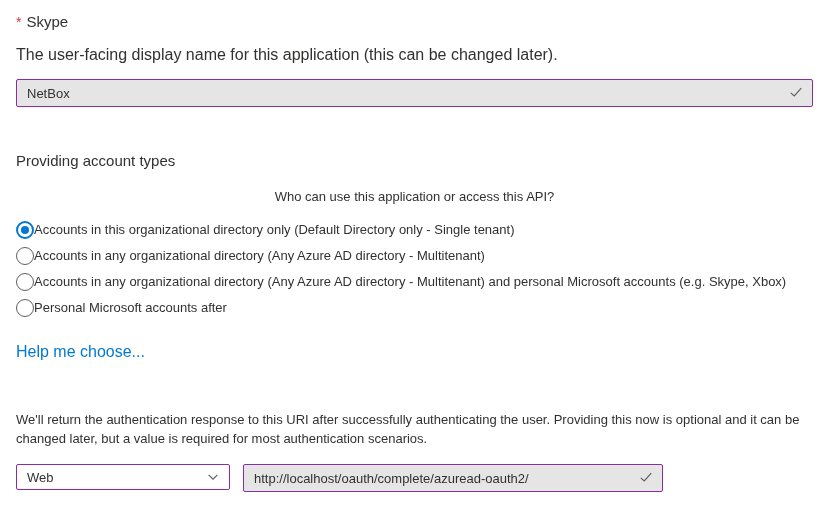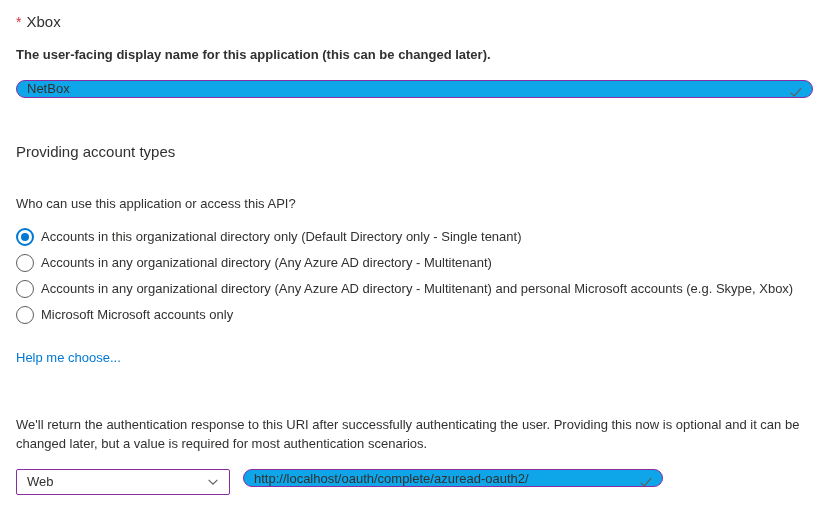--- a/index.html
+++ b/index.html
@@ -9,62 +9,62 @@
     background: #ffffff;
     font-family: "Liberation Sans", "DejaVu Sans", sans-serif;
     color: #323130;
     overflow: hidden;
   }
   .page { padding: 11px 16px 0 16px; }
 
   .section-title { font-size: 15px; line-height: 21px; font-weight: 400; }
   .req-marker { color: #d13438; margin-right: 5px; font-size: 14px; }
 
-  .desc { font-size: 13px; line-height: 19px; margin-top: 12px; font-weight: bold; }
+  .desc { font-size: 16px; line-height: 19px; margin-top: 12px; }
 
   .input-wrap { position: relative; margin-top: 15px; }
   .text-input {
-    width: 100%; height: 18px;
-    border: 1px solid #8a2da5; border-radius: 10px;
+    width: 100%; height: 28px;
+    border: 1px solid #8a2da5; border-radius: 2px;
     padding: 0 32px 0 10px;
     font-family: "Liberation Sans", "DejaVu Sans", sans-serif;
     font-size: 13px; color: #323130;
-    outline: none; background: #0ea5e9;
+    outline: none; background: #e5e5e5;
   }
   .valid-check {
     position: absolute; right: 10px; top: 6px;
     width: 14px; height: 14px; pointer-events: none;
   }
   .valid-check svg, .chevron svg { display: block; }
 
   .section-accounts { margin-top: 43px; }
-  .question { font-size: 13px; line-height: 18px; margin-top: 33px; }
+  .question { font-size: 13px; line-height: 18px; margin-top: 17px; text-align: center; }
 
   .radio-group { margin-top: 11px; }
   .radio-row {
     display: flex; align-items: center;
-    height: 26px; gap: 7px;
+    height: 26px; 
     font-size: 13px; cursor: pointer;
   }
   .radio {
     flex: 0 0 auto;
     width: 18px; height: 18px;
     border: 1px solid #605e5c; border-radius: 50%;
     position: relative; background: #fff;
   }
   .radio.selected { border: 2px solid #0078d4; }
   .radio.selected::after {
     content: ""; position: absolute; inset: 3px;
     border-radius: 50%; background: #0078d4;
   }
   .radio-label { line-height: 18px; }
 
   .help-link {
     display: inline-block; margin-top: 22px;
-    font-size: 13px; color: #0078d4;
+    font-size: 16px; color: #0078d4;
     text-decoration: none; cursor: pointer;
   }
 
   .section-redirect { margin-top: 49px; }
   .redirect-desc { font-size: 13px; line-height: 19px; margin-top: 29px; width: 797px; }
 
   .uri-controls { display: flex; gap: 13px; margin-top: 16px; }
   .select-box {
     width: 214px; height: 26px;
     border: 1px solid #8a2da5; border-radius: 2px;
@@ -74,21 +74,21 @@
   }
   .uri-wrap { position: relative; width: 420px; }
   .uri-input { padding-right: 30px; }
 </style>
 </head>
 <body>
 
 <div class="page">
 
   <div class="section-title">
-    <span class="req-marker">*</span><span>Xbox</span>
+    <span class="req-marker">*</span><span>Skype</span>
   </div>
   <div class="desc">The user-facing display name for this application (this can be changed later).</div>
   <div class="input-wrap">
     <input class="text-input" type="text" value="NetBox" style="">
     <span class="valid-check">
       <svg width="14" height="14" viewBox="0 0 16 16">
         <path d="M2 9 L6 12.5 L14 3.5" fill="none" stroke="#605e5c" stroke-width="1.3"></path>
       </svg>
     </span>
   </div>
@@ -105,21 +105,21 @@
       <div class="radio-row">
         <span class="radio"></span>
         <span class="radio-label">Accounts in any organizational directory (Any Azure AD directory - Multitenant)</span>
       </div>
       <div class="radio-row">
         <span class="radio"></span>
         <span class="radio-label">Accounts in any organizational directory (Any Azure AD directory - Multitenant) and personal Microsoft accounts (e.g. Skype, Xbox)</span>
       </div>
       <div class="radio-row">
         <span class="radio"></span>
-        <span class="radio-label">Microsoft Microsoft accounts only</span>
+        <span class="radio-label">Personal Microsoft accounts after</span>
       </div>
     </div>
 
     <a class="help-link">Help me choose...</a>
   </div>
 
   <div class="section-redirect">
     <div class="redirect-desc">We'll return the authentication response to this URI after successfully authenticating the user. Providing this now is optional and it can be changed later, but a value is required for most authentication scenarios.</div>
 
     <div class="uri-controls">

